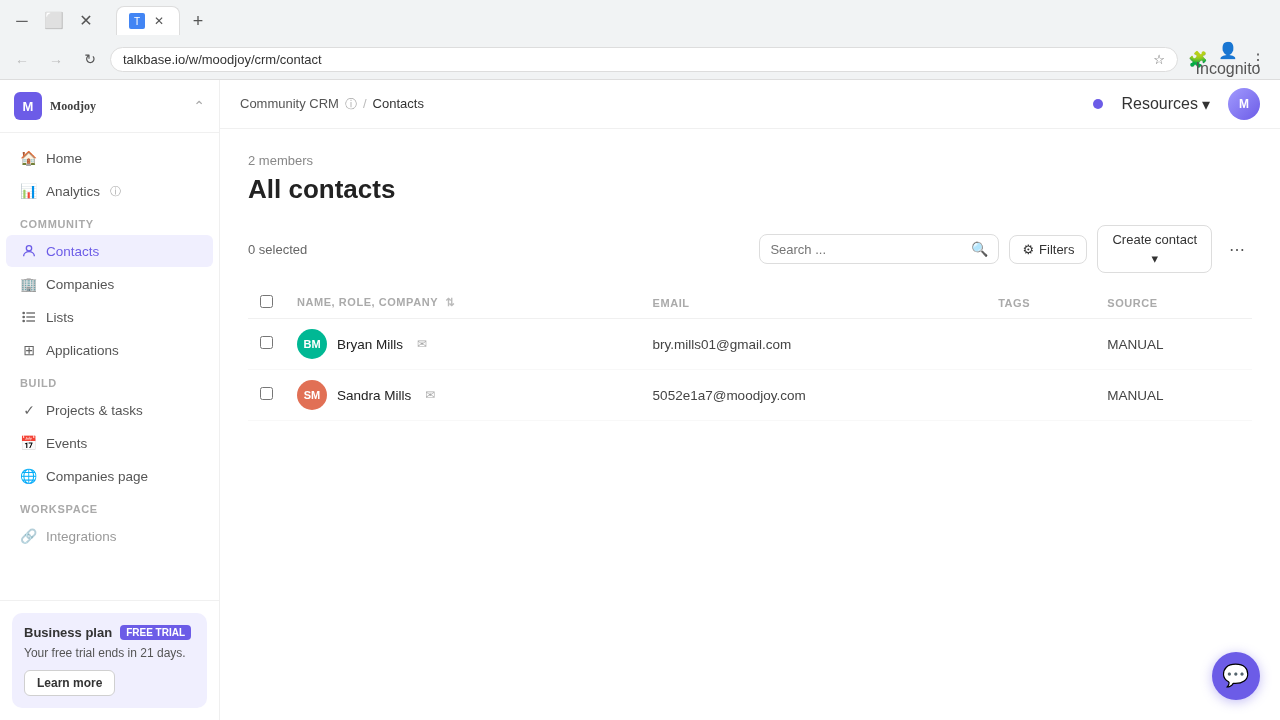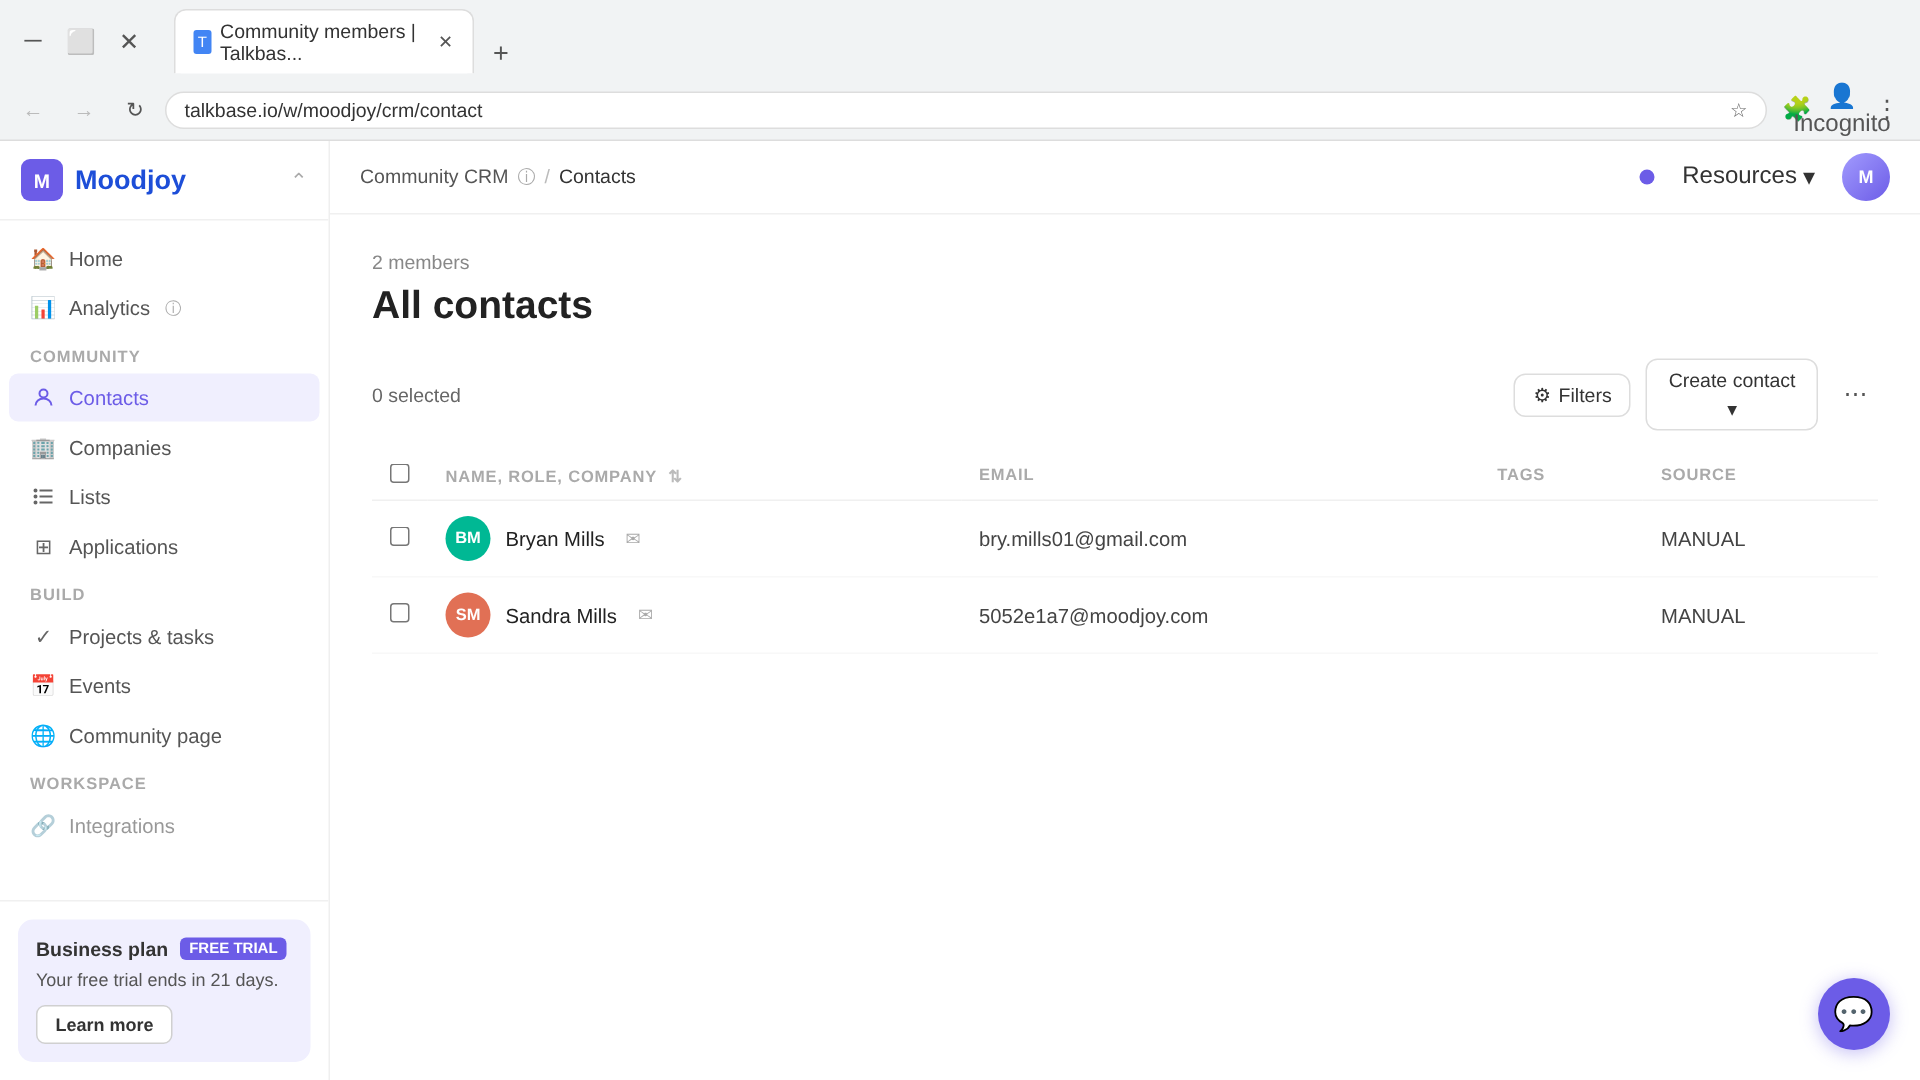--- a/index.html
+++ b/index.html
@@ -23,21 +23,21 @@
     .browser-url-icons { display: flex; gap: 6px; color: #666; }
     .browser-extra-btns { display: flex; gap: 2px; }
 
     
     .app { display: flex; flex: 1; overflow: hidden; }
 
     
     .sidebar { width: 220px; background: #fff; border-right: 1px solid #efefef; display: flex; flex-direction: column; overflow-y: auto; flex-shrink: 0; }
     .sidebar-header { display: flex; align-items: center; padding: 12px 14px; gap: 8px; border-bottom: 1px solid #f0f0f0; }
     .sidebar-logo { width: 28px; height: 28px; background: #6c5ce7; border-radius: 6px; display: flex; align-items: center; justify-content: center; color: white; font-weight: bold; font-size: 13px; }
-    .sidebar-workspace { font-weight: 600; font-size: 18px; color: #1d4ed8; flex: 1; }
+    .sidebar-workspace { font-weight: 600; font-size: 12px; color: #404040; flex: 1; font-family: Liberation Serif, serif; }
     .sidebar-expand { color: #aaa; font-size: 14px; cursor: pointer; }
 
     .sidebar-nav { padding: 8px 0; flex: 1; }
     .sidebar-item { display: flex; align-items: center; gap: 8px; padding: 7px 14px; font-size: 13.5px; color: #555; cursor: pointer; border-radius: 6px; margin: 1px 6px; }
     .sidebar-item.active { background: #f0effe; color: #6c5ce7; font-weight: 500; }
     .sidebar-item-icon { width: 18px; height: 18px; display: flex; align-items: center; justify-content: center; font-size: 14px; color: #666; }
     .sidebar-item.active .sidebar-item-icon { color: #6c5ce7; }
 
     .sidebar-section-label { font-size: 11px; font-weight: 600; color: #aaa; text-transform: uppercase; letter-spacing: 0.06em; padding: 10px 20px 4px; }
 
@@ -104,21 +104,20 @@
 <div class="browser-chrome">
   <div class="browser-titlebar">
     <div class="browser-controls">
       <button class="browser-btn">─</button>
       <button class="browser-btn">⬜</button>
       <button class="browser-btn">✕</button>
     </div>
     <div class="browser-tabs">
       <div class="browser-tab">
         <div class="browser-tab-favicon">T</div>
-        <span>Community members | Talkbas...</span>
         <button class="browser-tab-close">✕</button>
       </div>
       <button class="browser-new-tab">+</button>
     </div>
   </div>
   <div class="browser-addressbar">
     <button class="browser-nav-btn disabled">←</button>
     <button class="browser-nav-btn disabled">→</button>
     <button class="browser-nav-btn">↻</button>
     <div class="browser-url-bar">
@@ -192,21 +191,21 @@
       <div class="sidebar-item">
         <span class="sidebar-item-icon">✓</span>
         <span>Projects &amp; tasks</span>
       </div>
       <div class="sidebar-item">
         <span class="sidebar-item-icon">📅</span>
         <span>Events</span>
       </div>
       <div class="sidebar-item">
         <span class="sidebar-item-icon">🌐</span>
-        <span>Community page</span>
+        <span>Companies page</span>
       </div>
 
       <div class="sidebar-section-label">WORKSPACE</div>
       <div class="sidebar-item integrations-item">
         <span class="sidebar-item-icon">🔗</span>
         <span>Integrations</span>
       </div>
     </div>
 
     <div class="sidebar-bottom">
@@ -239,20 +238,24 @@
         <div class="avatar">M</div>
       </div>
     </div>
 
     <div class="content">
       <div class="page-meta">2 members</div>
       <h1 class="page-title">All contacts</h1>
 
       <div class="table-toolbar">
         <span class="selected-count">0 selected</span>
+        <div class="search-bar">
+          <input type="text" placeholder="Search ..." style="">
+          <span class="search-icon">🔍</span>
+        </div>
         <button class="filters-btn">
           <span>⚙</span>
           <span>Filters</span>
         </button>
         <button class="create-contact-btn">
           <span>Create contact</span>
           <span>▾</span>
         </button>
         <div class="more-btn">⋯</div>
       </div>

